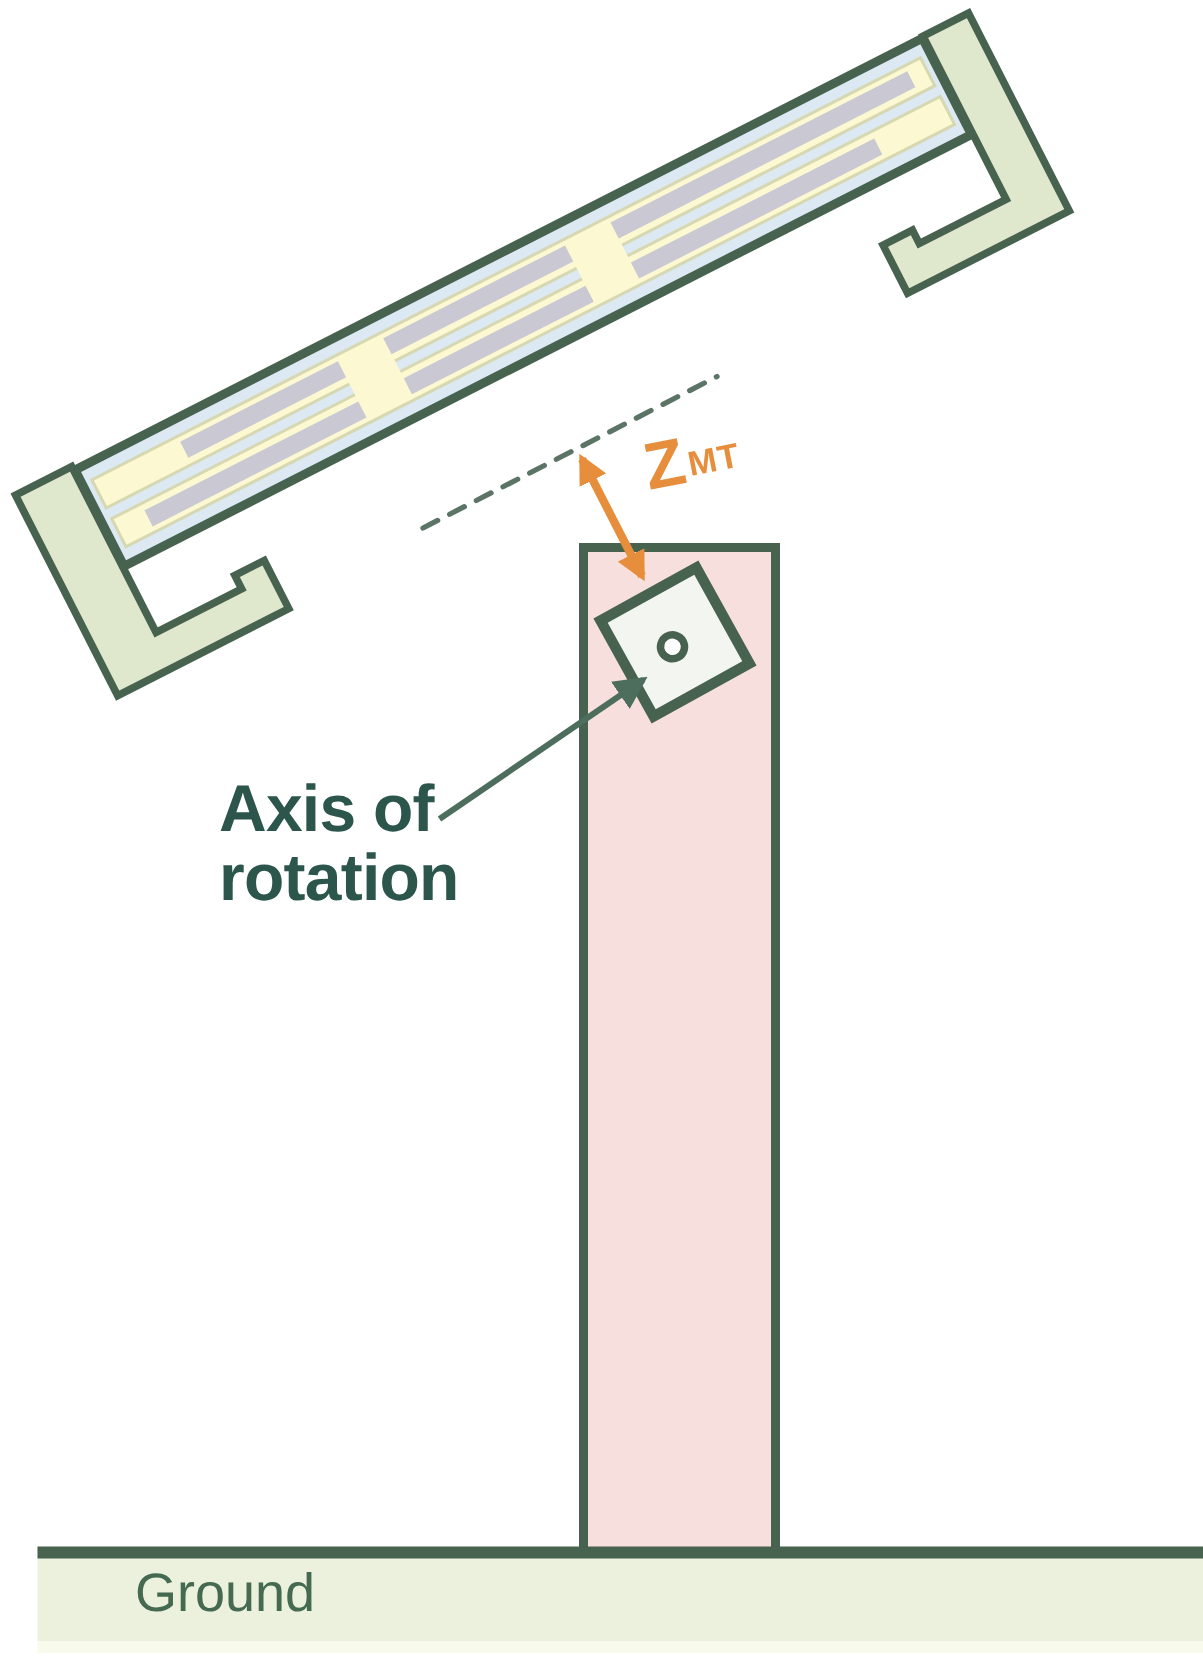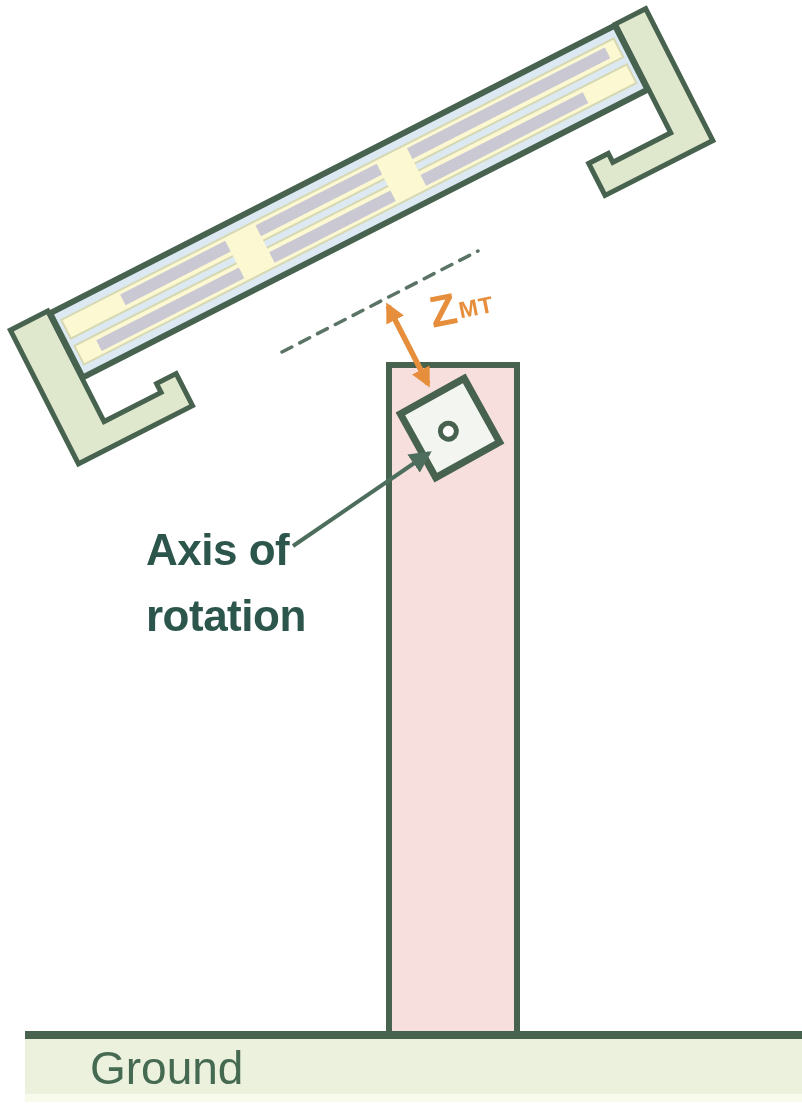--- a/index.html
+++ b/index.html
@@ -12,28 +12,28 @@
     font-family: "Liberation Sans", sans-serif;
   }
   .canvas svg { position: absolute; left: 0; top: 0; }
   .label { position: absolute; user-select: none; }
   .axis-label {
     left: 146px;
     top: 517px;
     width: 182px;
     font-size: 44px;
     font-weight: bold;
-    line-height: 66px;
+    line-height: 46px;
     letter-spacing: -0.5px;
     color: #2c564c;
   }
   .ground-label {
     left: 90px;
     top: 1041px;
-    font-size: 46px;
+    font-size: 36px;
     font-weight: normal;
     color: #456a51;
   }
   .zmt-label {
     left: 430px;
     top: 288px;
     color: #e68e3b;
     font-weight: bold;
     transform: rotate(-11deg);
     transform-origin: 0 50%;

